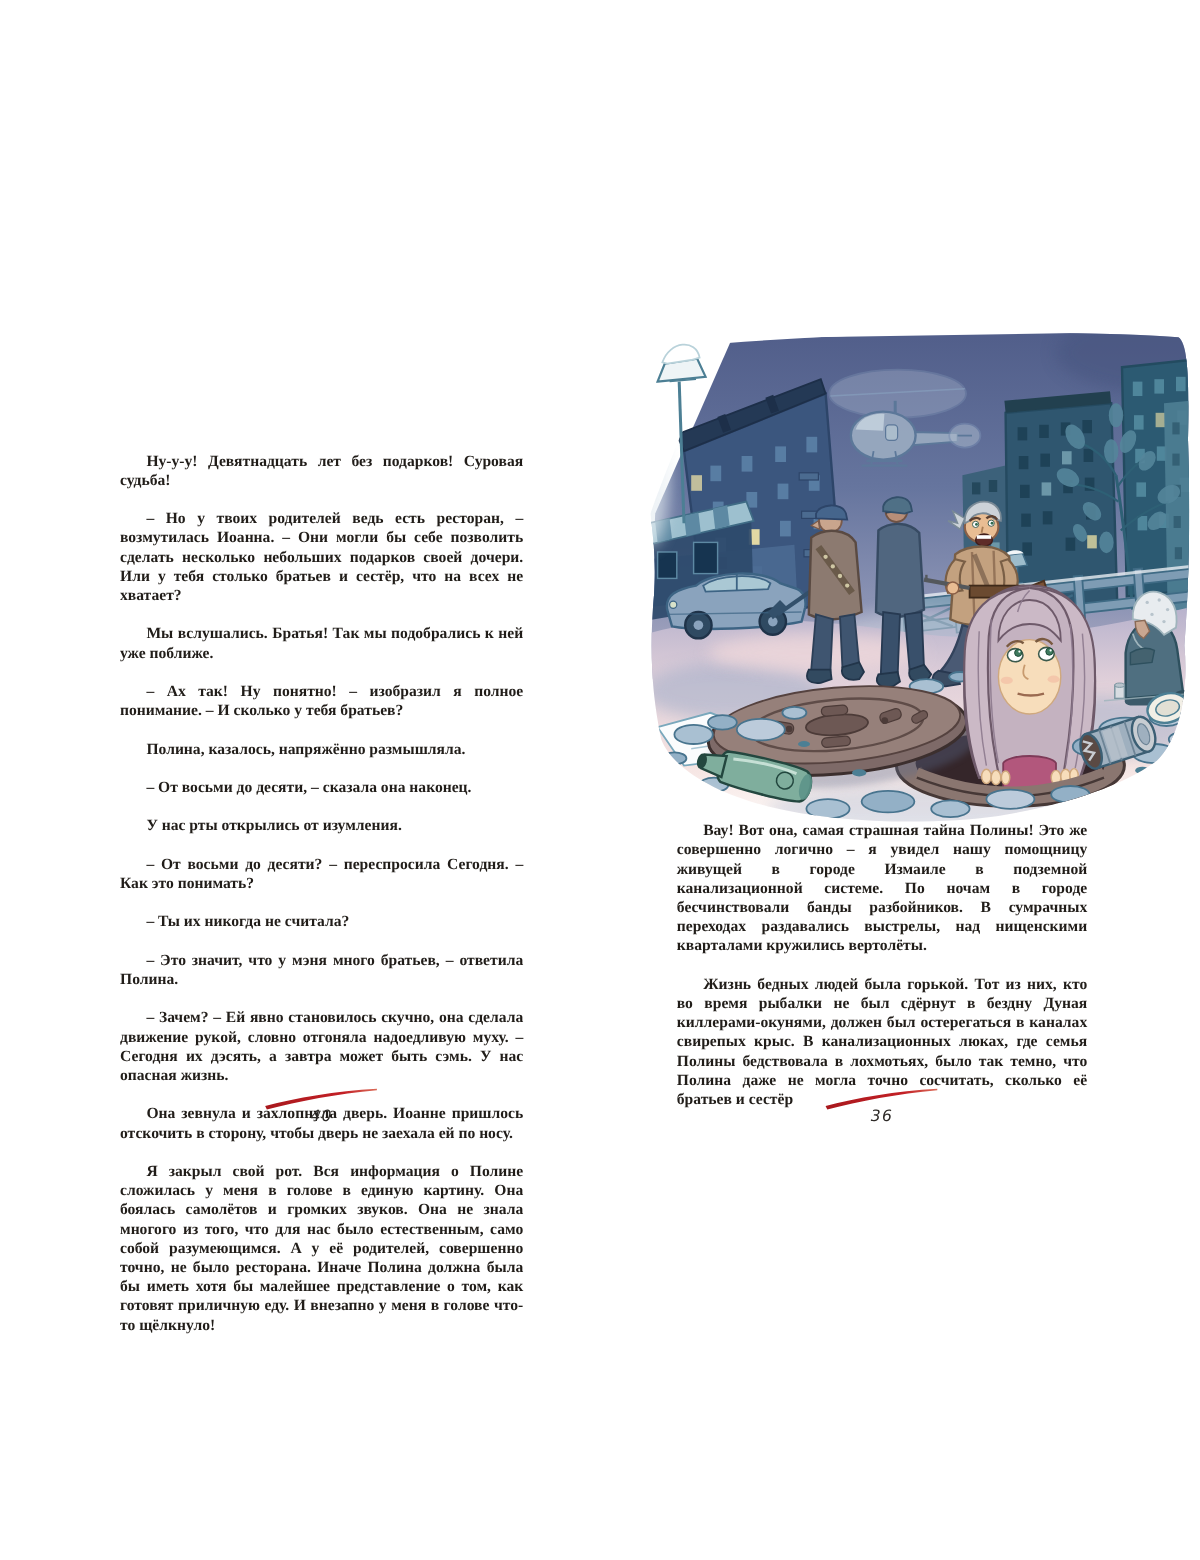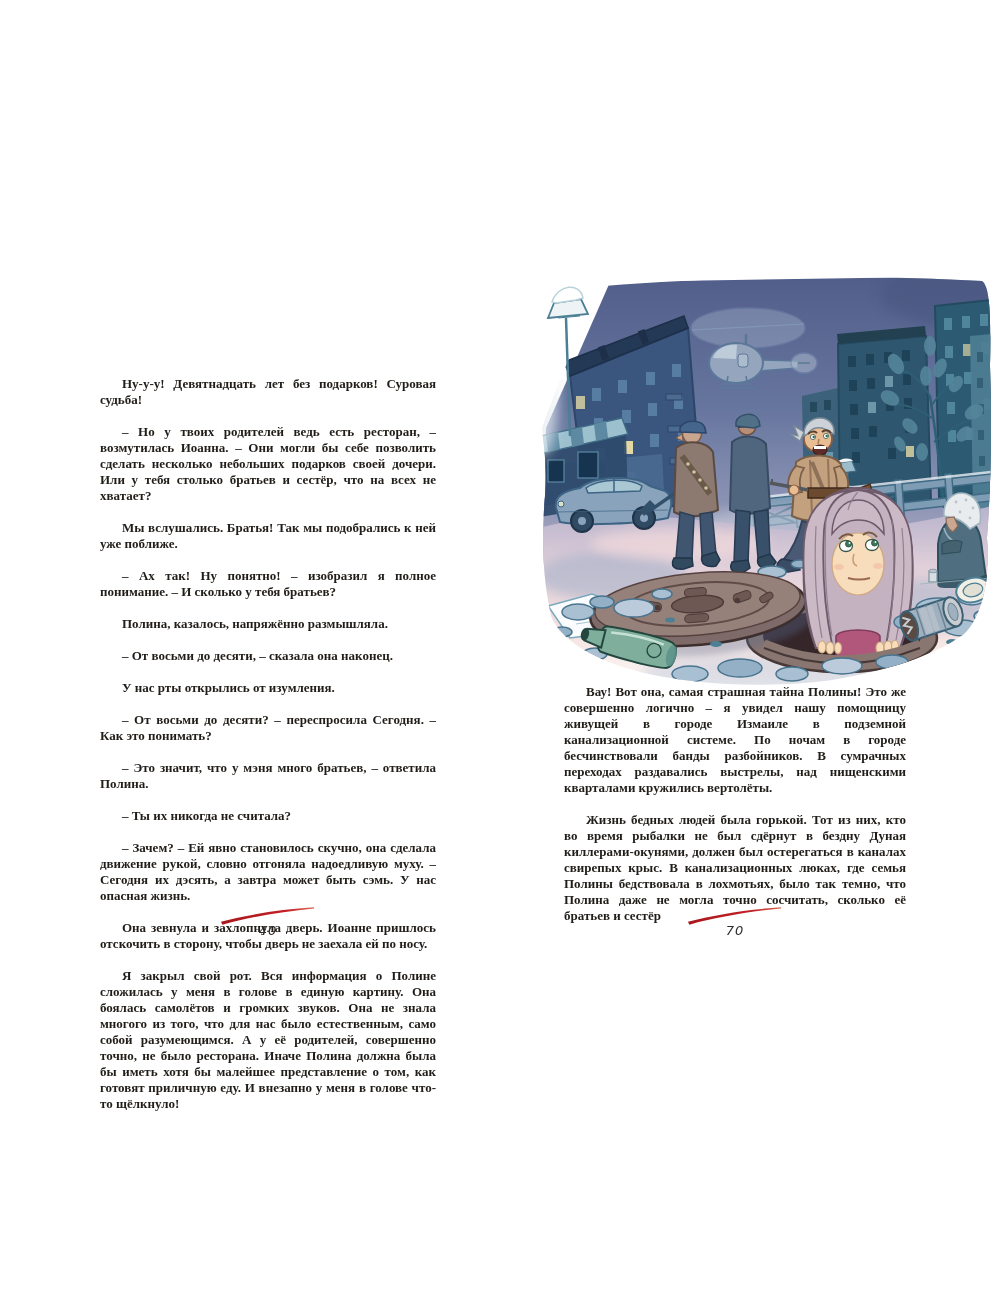--- a/index.html
+++ b/index.html
@@ -31,22 +31,22 @@
 
 <div class="page-col text-col" id="left-text">
     <p class="para">Ну-у-у! Девятнадцать лет без подарков! Суровая судьба!</p>
     <p class="para">– Но у твоих родителей ведь есть ресторан, – возмутилась Иоанна. – Они могли бы себе позволить сделать несколько небольших подарков своей дочери. Или у тебя столько братьев и сестёр, что на всех не хватает?</p>
     <p class="para">Мы вслушались. Братья! Так мы подобрались к ней уже поближе.</p>
     <p class="para">– Ах так! Ну понятно! – изобразил я полное понимание. – И сколько у тебя братьев?</p>
     <p class="para">Полина, казалось, напряжённо размышляла.</p>
     <p class="para">– От восьми до десяти, – сказала она наконец.</p>
     <p class="para">У нас рты открылись от изумления.</p>
     <p class="para">– От восьми до десяти? – переспросила Сегодня. – Как это понимать?</p>
+    <p class="para">– Ты их никогда не считала?</p>
     <p class="para">– Это значит, что у мэня много братьев, – ответила Полина.</p>
-    <p class="para">– Ты их никогда не считала?</p>
     <p class="para">– Зачем? – Ей явно становилось скучно, она сделала движение рукой, словно отгоняла надоедливую муху. – Сегодня их дэсять, а завтра может быть сэмь. У нас опасная жизнь.</p>
     <p class="para">Она зевнула и захлопнула дверь. Иоанне пришлось отскочить в сторону, чтобы дверь не заехала ей по носу.</p>
     <p class="para">Я закрыл свой рот. Вся информация о Полине сложилась у меня в голове в единую картину. Она боялась самолётов и громких звуков. Она не знала многого из того, что для нас было естественным, само собой разумеющимся. А у её родителей, совершенно точно, не было ресторана. Иначе Полина должна была бы иметь хотя бы малейшее представление о том, как готовят приличную еду. И внезапно у меня в голове что-то щёлкнуло!</p>
   </div>
 
 <div class="footer" id="left-footer">
   <svg class="swoosh" viewBox="0 0 100 20">
     <defs>
       <linearGradient id="swG" x1="0" y1="0" x2="1" y2="0">
         <stop offset="0" stop-color="#a8181d"></stop>
@@ -502,14 +502,14 @@
 
 <div class="page-col text-col" id="right-text">
     <p class="para">Вау! Вот она, самая страшная тайна Полины! Это же совершенно логично – я увидел нашу помощницу живущей в городе Измаиле в подземной канализационной системе. По ночам в городе бесчинствовали банды разбойников. В сумрачных переходах раздавались выстрелы, над нищенскими кварталами кружились вертолёты.</p>
     <p class="para">Жизнь бедных людей была горькой. Тот из них, кто во время рыбалки не был сдёрнут в бездну Дуная киллерами-окунями, должен был остерегаться в каналах свирепых крыс. В канализационных люках, где семья Полины бедствовала в лохмотьях, было так темно, что Полина даже не могла точно сосчитать, сколько её братьев и сестёр</p>
   </div>
 
 <div class="footer" id="right-footer">
   <svg class="swoosh" viewBox="0 0 100 20">
     <path d="M1,16 C28,9 62,3 98,1 L98,2.2 C64,5.4 30,11.5 2.5,19 Z" fill="url(#swG)"></path>
   </svg>
-  <div class="pagenum">70</div>
+  <div class="pagenum">36</div>
 </div>
 
 </body></html>

